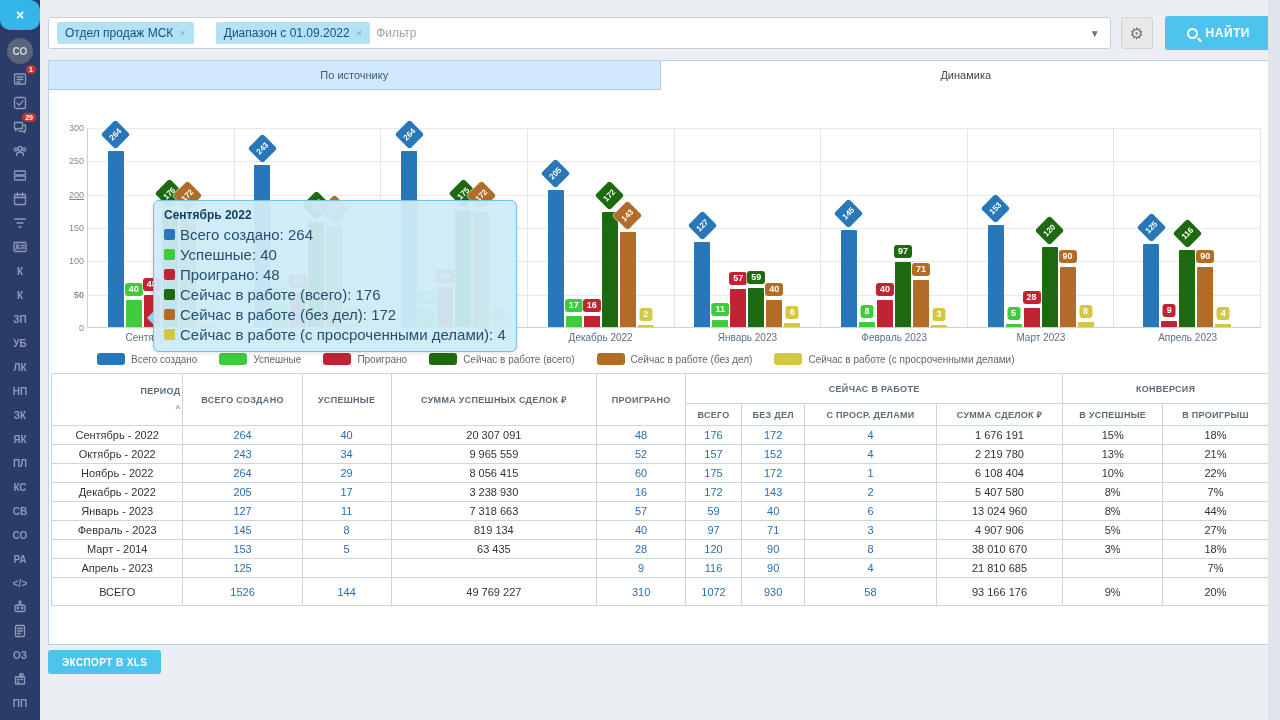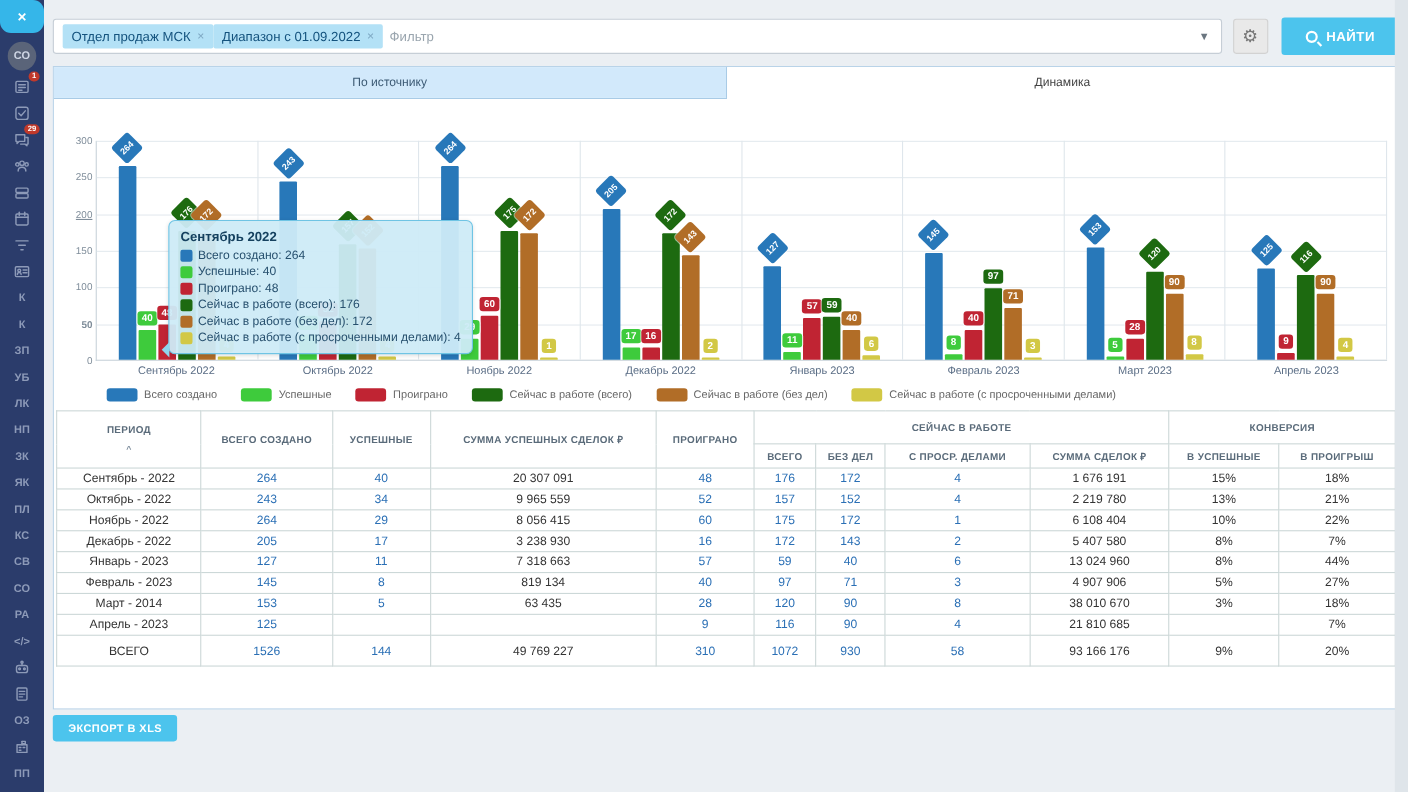--- a/index.html
+++ b/index.html
@@ -51,33 +51,33 @@
   .xlabel { flex:1; text-align:center; font-size:10px; color:#5b6e86; }
   .legend { display:flex; align-items:center; gap:22px; margin:10px 0 8px 38px; }
   .litem { display:flex; align-items:center; gap:6px; cursor:pointer; }
   .lswatch { width:28px; height:12px; border-radius:3px; }
   .litem span { font-size:10px; color:#666; }
 
   
   .tooltip { position:absolute; left:104px; top:110px; background:rgba(205,235,247,.95); border:1px solid #6fc4e4; border-radius:6px; padding:7px 10px 8px 10px; z-index:10; box-shadow:0 1px 4px rgba(0,0,0,.12); }
   .tooltip::before { content:""; position:absolute; left:-7px; top:110px; border-top:7px solid transparent; border-bottom:7px solid transparent; border-right:7px solid #8ed4ec; }
   .tt-title { font-size:12px; font-weight:bold; color:#15415f; margin-bottom:4px; }
-  .tt-row { display:flex; align-items:center; gap:5px; font-size:11px; color:#27506e; margin-top:3px; white-space:nowrap; }
+  .tt-row { display:flex; align-items:center; gap:5px; font-size:15px; color:#27506e; margin-top:3px; white-space:nowrap; }
   .tt-sw { width:11px; height:11px; border-radius:2px; flex:0 0 auto; }
 
   
   .tbl { width:calc(100% - 4px); margin:2px; border-collapse:collapse; table-layout:fixed; }
   .tbl th, .tbl td { border:1px solid #ccd8d8; text-align:center; overflow:hidden; }
   .tbl th { font-size:9px; color:#5a6b7a; font-weight:bold; letter-spacing:.3px; padding:4px 2px; }
   .tbl thead .top th { height:30px; }
   .tbl td { font-size:11px; color:#333; height:19px; padding:1px 3px; }
   .tbl td.num { color:#2a6fb5; }
   .sortmark { display:block; font-size:8px; color:#7a8a9a; margin-top:8px; }
   .tbl .trow-total td { height:28px; }
-  th.period-h { vertical-align:middle; }
+  th.period-h { vertical-align:middle;text-align:right; }
 
   .btn-export { position:absolute; left:8px; top:650px; height:24px; background:#4cc4ed; border:none; border-radius:3px; color:#fff; font-size:10px; font-weight:bold; padding:0 14px; letter-spacing:.4px; cursor:pointer; }
 
   .topstrip { position:absolute; left:0; top:0; width:1240px; height:12px; background:#ebeff3; }
   .rail { position:absolute; right:0; top:0; width:12px; height:720px; background:#dfe5ea; }
 </style>
 </head>
 <body>
 
 <div class="sidebar">
@@ -188,21 +188,21 @@
       </div>
       <div class="sb-item">ПП</div>
     </div>
 </div>
 
 <div class="main">
   <div class="topstrip"></div>
 
   <div class="filterbar">
     <div class="filter-input">
-      <span id="chips" style="display:flex;gap:0;">
+      <span id="chips" style="display:flex;gap:22px;">
           <span class="chip">
             <span>Отдел продаж МСК</span>
             <span class="x">×</span>
           </span>
           <span class="chip">
             <span>Диапазон с 01.09.2022</span>
             <span class="x">×</span>
           </span>
         </span>
       <span class="filter-ph">Фильтр</span>

